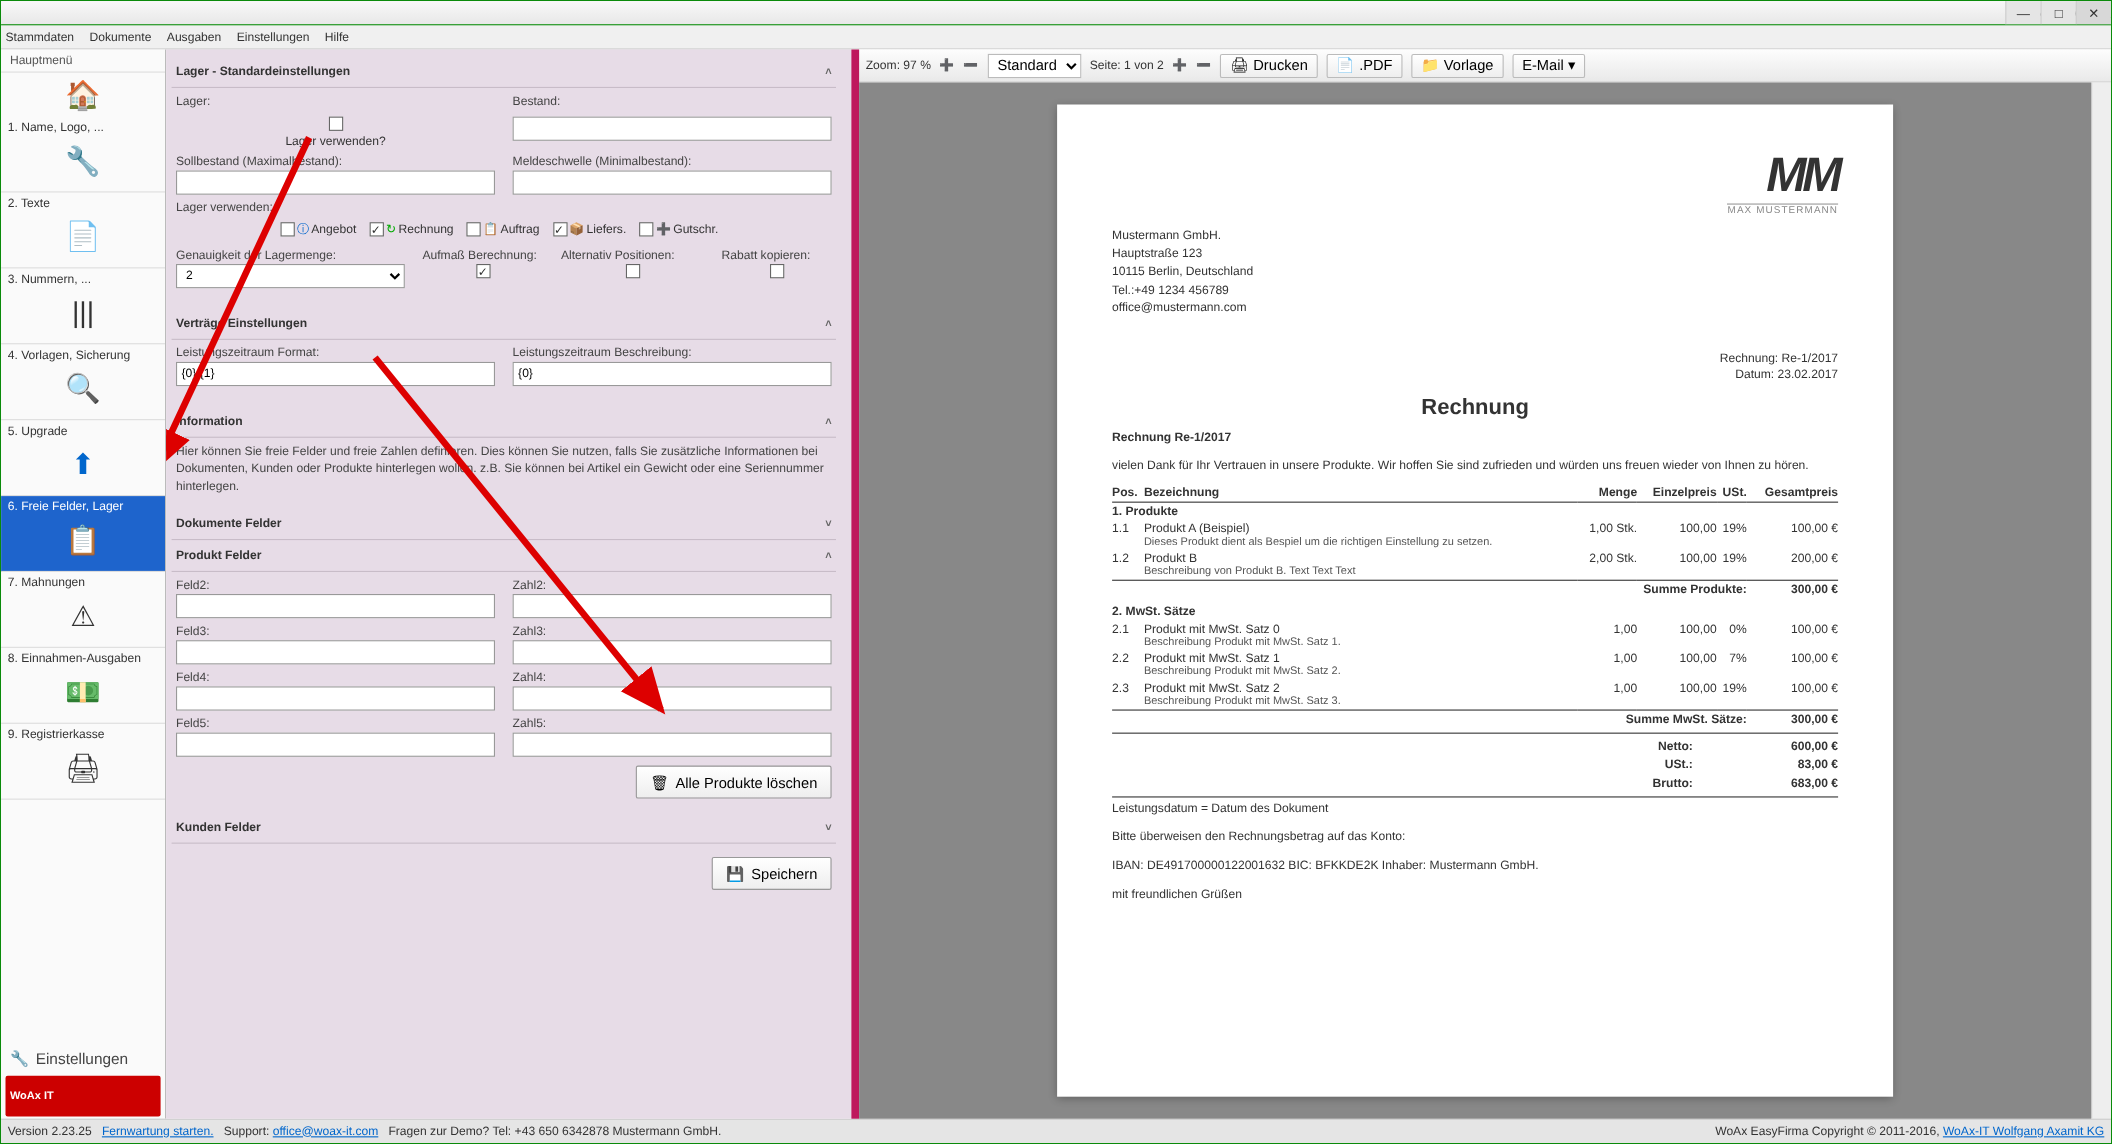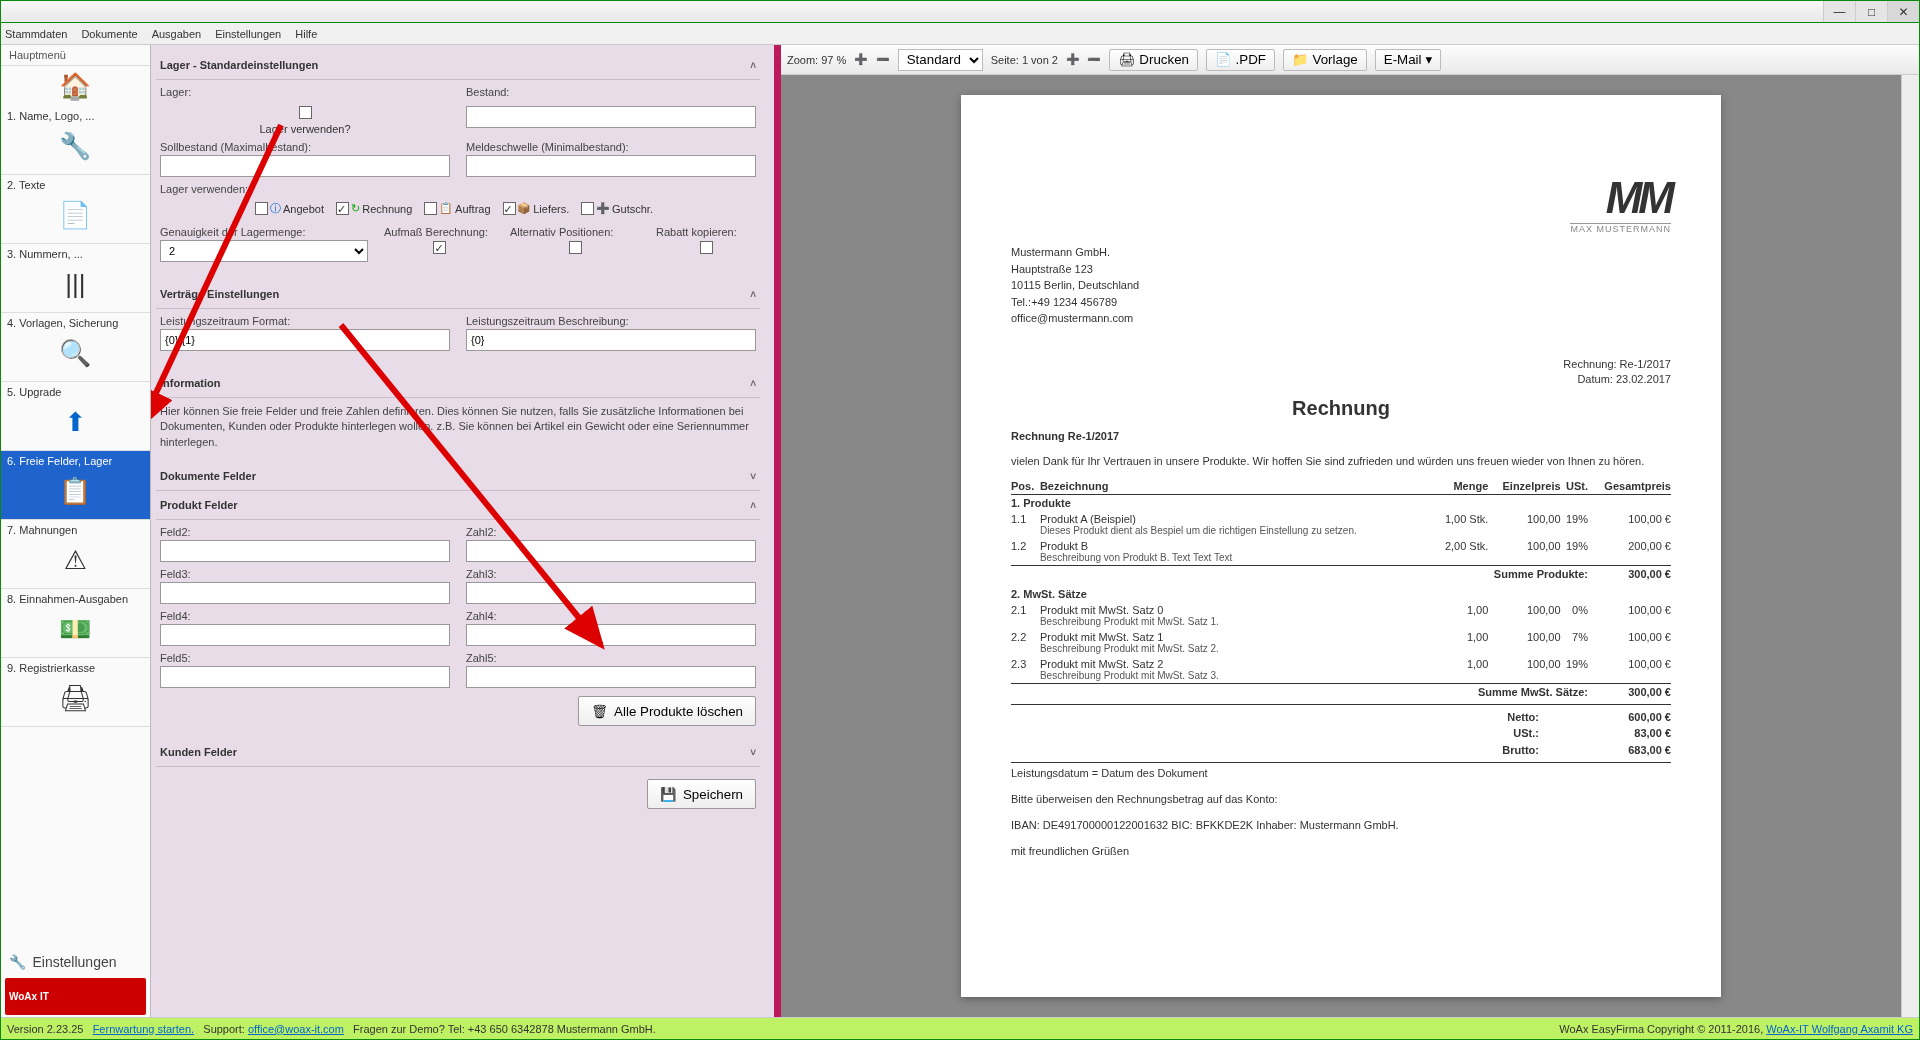--- a/index.html
+++ b/index.html
@@ -29,21 +29,21 @@
 .chk-row { display:flex; align-items:center; gap:4px; flex-wrap:wrap; }
 .chk-row .grp { display:flex; align-items:center; gap:2px; margin-right:8px; }
 .btn { height: 30px; border: 1px solid #999; background: linear-gradient(#fff,#eee); padding: 0 12px; display:inline-flex; align-items:center; gap:6px; cursor:pointer; border-radius:2px;}
 .info-text { font-size:11px; line-height:1.4; color:#444; }
 .preview { flex: 1; background: #f4f4f4; display:flex; flex-direction:column; }
 .toolbar { height: 30px; background: linear-gradient(#fdfdfd,#e9e9e9); border-bottom:1px solid #ccc; display:flex; align-items:center; padding:0 6px; gap:8px; font-size:11px; }
 .tbtn { height:22px; border:1px solid #bbb; background:linear-gradient(#fff,#eee); padding:0 8px; display:inline-flex; align-items:center; gap:4px; border-radius:2px; cursor:pointer; }
 .tsel { height:22px; border:1px solid #bbb; background:#fff; padding:0 4px; }
 .canvas { flex:1; background:#888; overflow:auto; display:flex; justify-content:center; padding:20px; position:relative; }
 .page { width: 760px; background:#fff; padding: 40px 50px; box-shadow:0 2px 8px rgba(0,0,0,.3); font-size:11px; color:#333; }
-.statusbar { height: 22px; background:#bef264; border-top:1px solid #ccc; display:flex; align-items:center; justify-content:space-between; padding:0 6px; font-size:11px; }
+.statusbar { height: 22px; background:#e5e5e5; border-top:1px solid #ccc; display:flex; align-items:center; justify-content:space-between; padding:0 6px; font-size:11px; }
 .statusbar a { color:#0066cc; text-decoration:underline; }
 .arrow { position:absolute; pointer-events:none; }
 .invoice-logo { text-align:right; }
 .inv-tbl { width:100%; border-collapse:collapse; margin-top:8px; }
 .inv-tbl th { text-align:left; border-bottom:1px solid #333; padding:2px 0; font-weight:bold; }
 .inv-tbl th.r, .inv-tbl td.r { text-align:right; }
 .inv-tbl td { padding:2px 0; vertical-align:top; }
 .sub { font-size:10px; color:#555; }
 .sumrow td { border-top:1px solid #333; font-weight:bold; }
 .chev { font-size:10px; color:#666; }
@@ -328,21 +328,21 @@
           </button>
         <button class="tbtn">
             <span style="color:#e90">📁</span>
             <span>Vorlage</span>
           </button>
         <button class="tbtn"><span>E-Mail</span> ▾</button>
       </div>
       <div style="flex:1;display:flex;min-height:0;">
       <div class="canvas">
         <div class="page">
-          <div style="display:flex;justify-content:space-between;margin-top:38px;">
+          <div style="display:flex;justify-content:space-between;">
             <div style="flex:1"></div>
             <div class="invoice-logo">
               <div style="font-size:44px;font-weight:900;font-style:italic;letter-spacing:-4px;">MM</div>
               <div style="font-size:9px;color:#888;border-top:1px solid #999;letter-spacing:1px;">MAX MUSTERMANN</div>
             </div>
           </div>
           <div style="display:flex;justify-content:space-between;margin-top:10px;">
             <div style="text-align:left;line-height:1.5;">
               <div>Mustermann GmbH.</div>
               <div>Hauptstraße 123</div>

